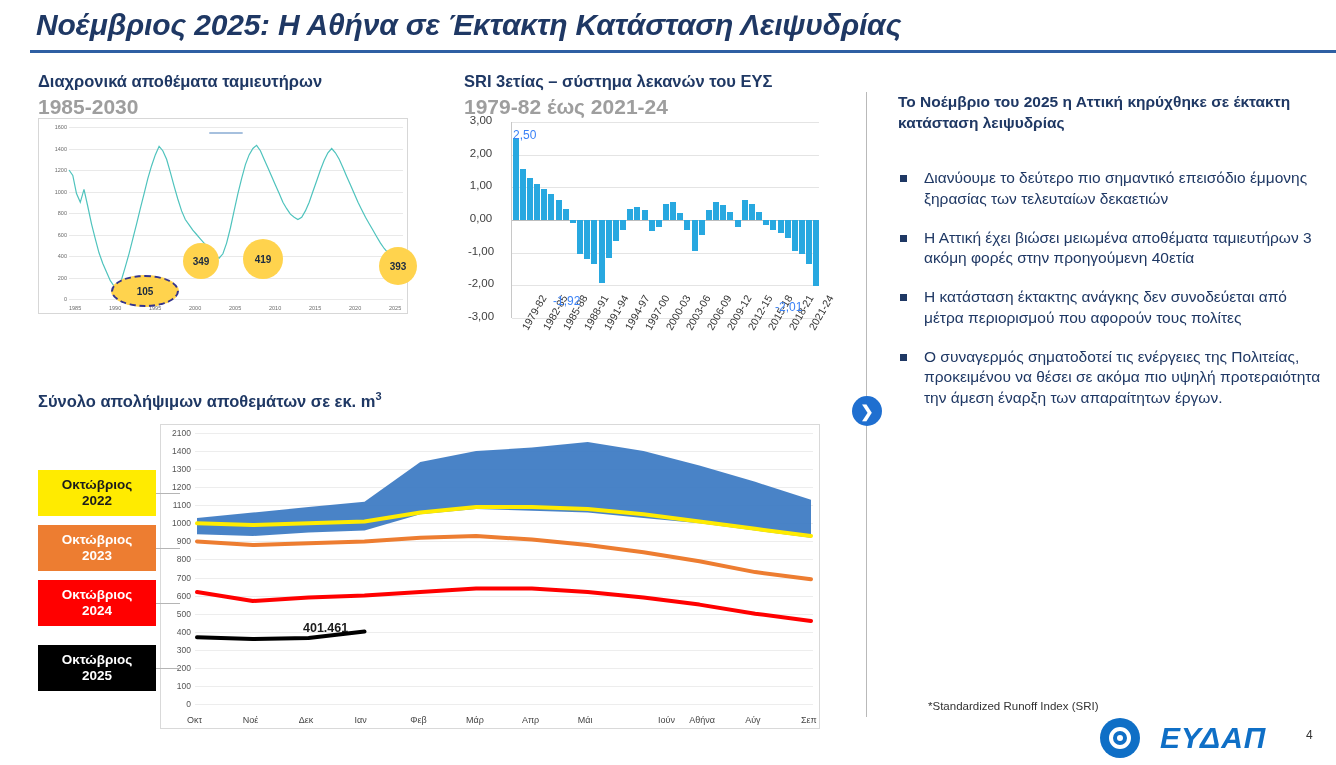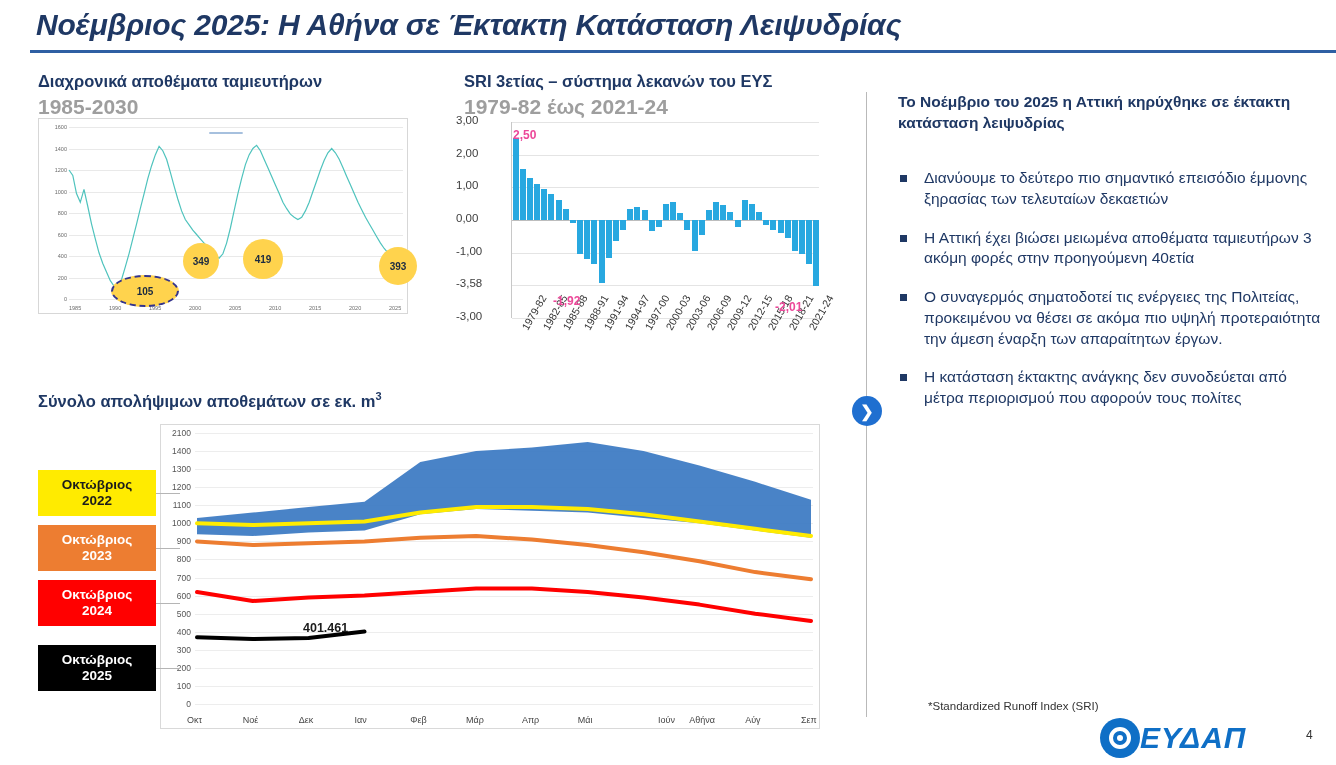--- a/index.html
+++ b/index.html
@@ -55,24 +55,24 @@
     display:flex; align-items:center; justify-content:center;
     font-size:10px; font-weight:bold; color:#1b2a41;
   }
 
   
   #chart2 { position:absolute; left:455px; top:118px; width:370px; height:215px; }
   .c2-plot { position:absolute; left:56px; top:4px; width:308px; height:196px;
              border-left:1px solid #c8c8c8; }
   .c2-grid { position:absolute; left:0; right:0; height:1px; background:#e4e4e4; }
   .c2-zero { position:absolute; left:0; right:0; height:1px; background:#bdbdbd; }
-  .c2-ylab { position:absolute; left:0; width:50px; text-align:left;
+  .c2-ylab { position:absolute; left:0; width:50px; text-align:center;
              font-size:11.5px; color:#404040; }
   .c2-bar { position:absolute; background:#28a8e0; width:6px; }
-  .c2-note { position:absolute; font-size:12px; font-weight:bold; color:#ec4899; }
+  .c2-note { position:absolute; font-size:12px; font-weight:normal; color:#3b82f6; }
   .c2-xlabs { position:absolute; left:56px; top:204px; width:308px; height:80px; }
   .c2-xlab { position:absolute; font-size:10.5px; color:#333;
              transform:rotate(-60deg); transform-origin:left top; white-space:nowrap; }
 
   
   #chart3 { position:absolute; left:160px; top:424px; width:660px; height:305px;
             border:1px solid #d9d9d9; background:#fff; }
   .c3-grid { position:absolute; left:34px; right:6px; height:1px; background:#ededed; }
   .c3-ylab { position:absolute; left:0; width:30px; text-align:right;
              font-size:8.5px; color:#555; }
@@ -102,21 +102,21 @@
   .bullets { position:absolute; left:898px; top:168px; width:432px; }
   .bullet { position:relative; padding-left:26px; margin-bottom:18px;
             font-size:15.5px; color:#1f3864; line-height:1.34; }
   .bullet .sq {
     position:absolute; left:2px; top:7px; width:7px; height:7px; background:#1f3864;
   }
   .bullet b { font-weight:bold; }
   .footnote { position:absolute; left:928px; top:700px; font-size:11.5px; color:#333; }
 
   
-  .logo { position:absolute; left:1100px; top:718px; display:flex; align-items:center; gap:0; }
+  .logo { position:absolute; left:1100px; top:718px; display:flex; align-items:center; gap:20px; }
   .logo-mark { width:40px; height:40px; border-radius:50%;
                background:#0f6fc6; display:flex; align-items:center; justify-content:center; }
   .logo-mark .ring { width:22px; height:22px; border-radius:50%;
                      border:4px solid #ffffff; position:relative; }
   .logo-mark .ring:after { content:""; position:absolute; left:4px; top:4px;
                      width:6px; height:6px; border-radius:50%; background:#fff; }
   .logo-text { font-size:30px; font-weight:bold; font-style:italic; color:#0f6fc6; letter-spacing:1px; }
   .page-num { position:absolute; left:1306px; top:728px; font-size:12px; color:#333; }
 </style>
 </head>
@@ -185,21 +185,21 @@
         <div class="c2-ylab" style="top: -8px; left: -56px;">3,00</div>
         <div class="c2-grid" style="top: 32.6667px;"></div>
         <div class="c2-ylab" style="top: 24.6667px; left: -56px;">2,00</div>
         <div class="c2-grid" style="top: 65.3333px;"></div>
         <div class="c2-ylab" style="top: 57.3333px; left: -56px;">1,00</div>
         <div class="c2-zero" style="top: 98px;"></div>
         <div class="c2-ylab" style="top: 90px; left: -56px;">0,00</div>
         <div class="c2-grid" style="top: 130.667px;"></div>
         <div class="c2-ylab" style="top: 122.667px; left: -56px;">-1,00</div>
         <div class="c2-grid" style="top: 163.333px;"></div>
-        <div class="c2-ylab" style="top: 155.333px; left: -56px;">-3,58</div>
+        <div class="c2-ylab" style="top: 155.333px; left: -56px;">-2,00</div>
         <div class="c2-grid" style="top: 196px;"></div>
         <div class="c2-ylab" style="top: 188px; left: -56px;">-3,00</div>
         <div class="c2-bar" style="left: 0.581395px; top: 16.3333px; height: 81.6667px; background: rgb(40, 168, 224);"></div>
         <div class="c2-bar" style="left: 7.74419px; top: 47.3667px; height: 50.6333px; background: rgb(40, 168, 224);"></div>
         <div class="c2-bar" style="left: 14.907px; top: 55.5333px; height: 42.4667px; background: rgb(40, 168, 224);"></div>
         <div class="c2-bar" style="left: 22.0698px; top: 62.0667px; height: 35.9333px; background: rgb(40, 168, 224);"></div>
         <div class="c2-bar" style="left: 29.2326px; top: 66.9667px; height: 31.0333px; background: rgb(40, 168, 224);"></div>
         <div class="c2-bar" style="left: 36.3953px; top: 71.8667px; height: 26.1333px; background: rgb(40, 168, 224);"></div>
         <div class="c2-bar" style="left: 43.5581px; top: 78.4px; height: 19.6px; background: rgb(40, 168, 224);"></div>
         <div class="c2-bar" style="left: 50.7209px; top: 86.5667px; height: 11.4333px; background: rgb(40, 168, 224);"></div>
@@ -340,22 +340,22 @@
       <div class="chip-conn" style="left: 156px; top: 668px; width: 24px;"></div>
     </div>
 
   <div class="divider"></div>
   <div class="arrow-badge">❯</div>
 
   <div class="r-head">Το Νοέμβριο του 2025 η Αττική κηρύχθηκε σε έκτακτη κατάσταση λειψυδρίας</div>
   <div class="bullets" id="bullets">
       <div class="bullet"><span class="sq"></span><span>Διανύουμε το δεύτερο πιο σημαντικό επεισόδιο έμμονης ξηρασίας των τελευταίων δεκαετιών</span></div>
       <div class="bullet"><span class="sq"></span><span>Η Αττική έχει βιώσει μειωμένα αποθέματα ταμιευτήρων 3 ακόμη φορές στην προηγούμενη 40ετία</span></div>
+      <div class="bullet"><span class="sq"></span><span>Η κατάσταση έκτακτης ανάγκης δεν συνοδεύεται από μέτρα περιορισμού που αφορούν τους πολίτες</span></div>
       <div class="bullet"><span class="sq"></span><span>Ο συναγερμός σηματοδοτεί τις ενέργειες της Πολιτείας, προκειμένου να θέσει σε ακόμα πιο υψηλή προτεραιότητα την άμεση έναρξη των απαραίτητων έργων.</span></div>
-      <div class="bullet"><span class="sq"></span><span>Η κατάσταση έκτακτης ανάγκης δεν συνοδεύεται από μέτρα περιορισμού που αφορούν τους πολίτες</span></div>
     </div>
   <div class="footnote">*Standardized Runoff Index (SRI)</div>
 
   <div class="logo">
     <div class="logo-mark">
         <div class="ring"></div>
       </div>
     <div class="logo-text">ΕΥΔΑΠ</div>
   </div>
   <div class="page-num">4</div>

